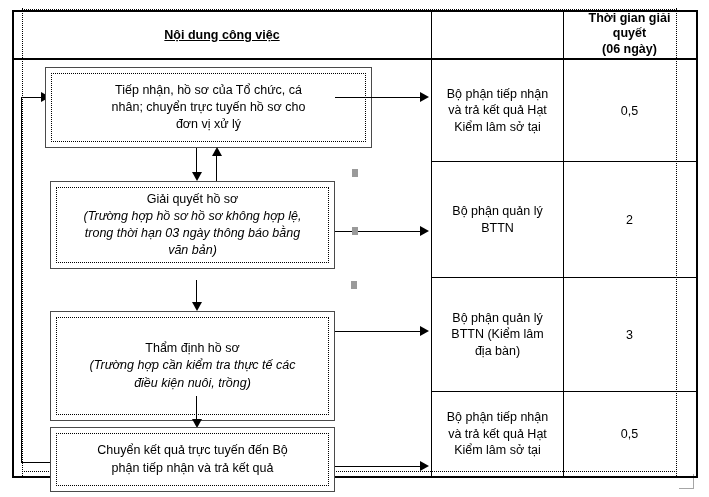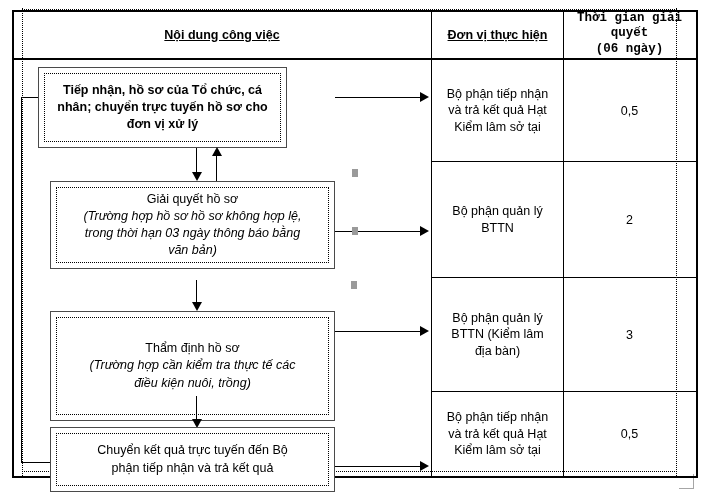--- a/index.html
+++ b/index.html
@@ -76,23 +76,22 @@
     <div class="vline" style="left:419px;top:2px;height:466px;"></div>
     <div class="vline" style="left:551px;top:2px;height:466px;"></div>
 
     <div class="hline-thick" style="left:0px;top:50px;width:685px;"></div>
     <div class="hline" style="left:419px;top:153px;width:266px;"></div>
     <div class="hline" style="left:419px;top:269px;width:266px;"></div>
     <div class="hline" style="left:419px;top:383px;width:266px;"></div>
 
     <div class="celltext bold" style="left:2px;top:4px;width:416px;height:45px;">Nội dung công việc</div>
 
-    <div class="celltext bold" style="left:421px;top:4px;width:129px;height:45px;">Đơn vị thực hiện</div>
 
-    <div style="position:absolute;left:553px;top:3px;width:129px;height:46px;display:flex;flex-direction:column;align-items:center;justify-content:center;text-align:center;font-size:12.5px;font-weight:bold;line-height:1.25;font-family:Liberation Mono, monospace;">
+    <div style="position:absolute;left:553px;top:3px;width:129px;height:46px;display:flex;flex-direction:column;align-items:center;justify-content:center;text-align:center;font-size:12.5px;font-weight:bold;line-height:1.25;">
       <span>Thời gian giải</span>
       <span>quyết</span>
       <span>(06 ngày)</span>
     </div>
 
     <div style="position:absolute;left:421px;top:52px;width:129px;height:101px;display:flex;flex-direction:column;align-items:center;justify-content:center;text-align:center;font-size:12.5px;line-height:1.32;">
       <span>Bộ phận tiếp nhận</span>
       <span>và trả kết quả Hạt</span>
       <span>Kiểm lâm sở tại</span>
     </div>
@@ -118,21 +117,21 @@
     </div>
     <div class="celltext" style="left:553px;top:384px;width:129px;height:84px;">0,5</div>
   </div>
 
   <div class="conn-v" style="left:21px;top:97px;height:366px;"></div>
   <div class="conn-h" style="left:21px;top:462px;width:35px;"></div>
 
   <div class="conn-h" style="left:21px;top:97px;width:26px;"></div>
   <div class="arrow arrow-r" style="left:41px;top:92px;"></div>
 
-  <div class="pbox" style="left:38px;top:67px;width:249px;height:81px;font-weight:bold;">
+  <div class="pbox" style="left:45px;top:67px;width:327px;height:81px;">
     <div class="inner">
       <span>Tiếp nhận, hồ sơ của Tổ chức, cá</span>
       <span>nhân; chuyển trực tuyến hồ sơ cho</span>
       <span>đơn vị xử lý</span>
     </div>
   </div>
 
   <div class="conn-h" style="left:335px;top:97px;width:88px;"></div>
   <div class="arrow arrow-r" style="left:420px;top:92px;"></div>
 

